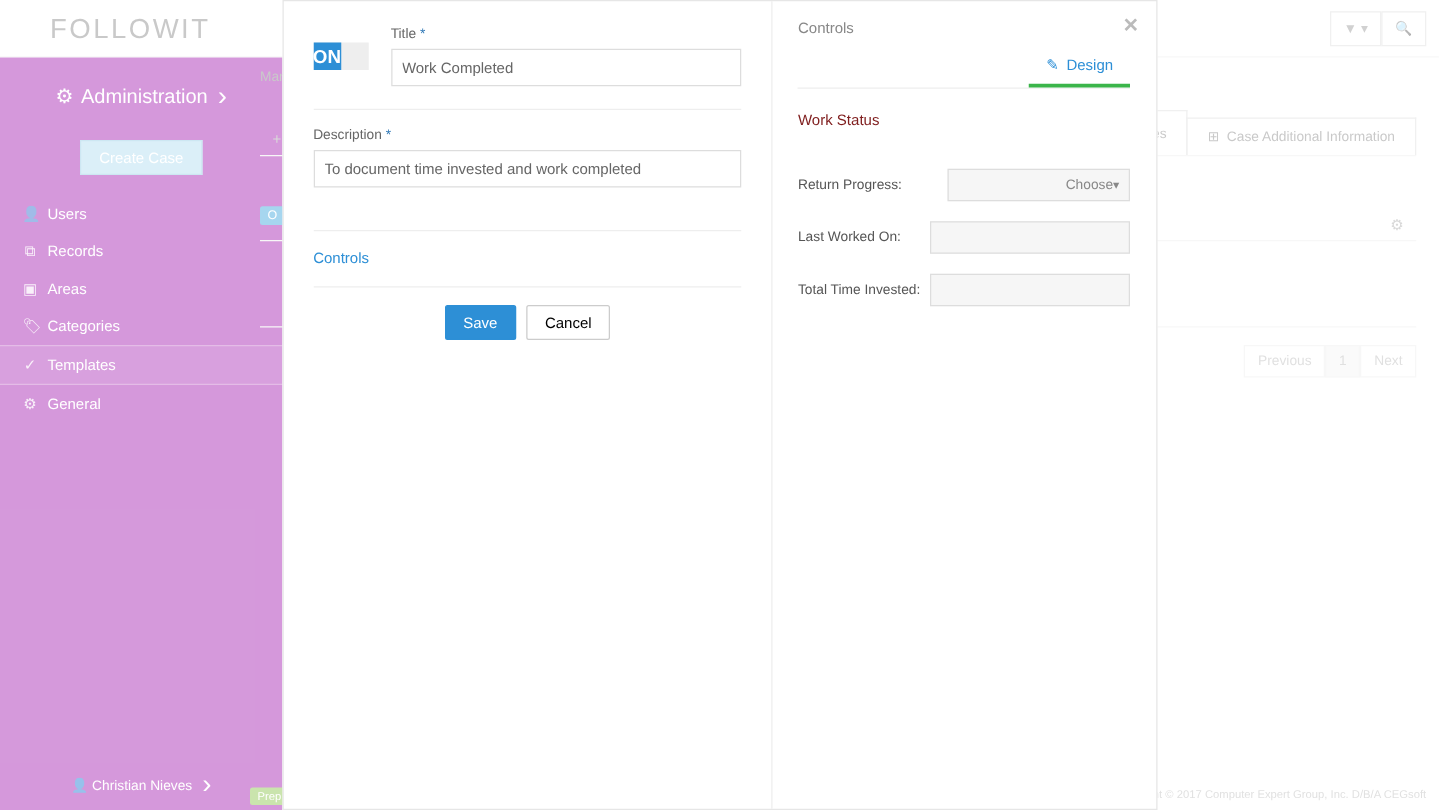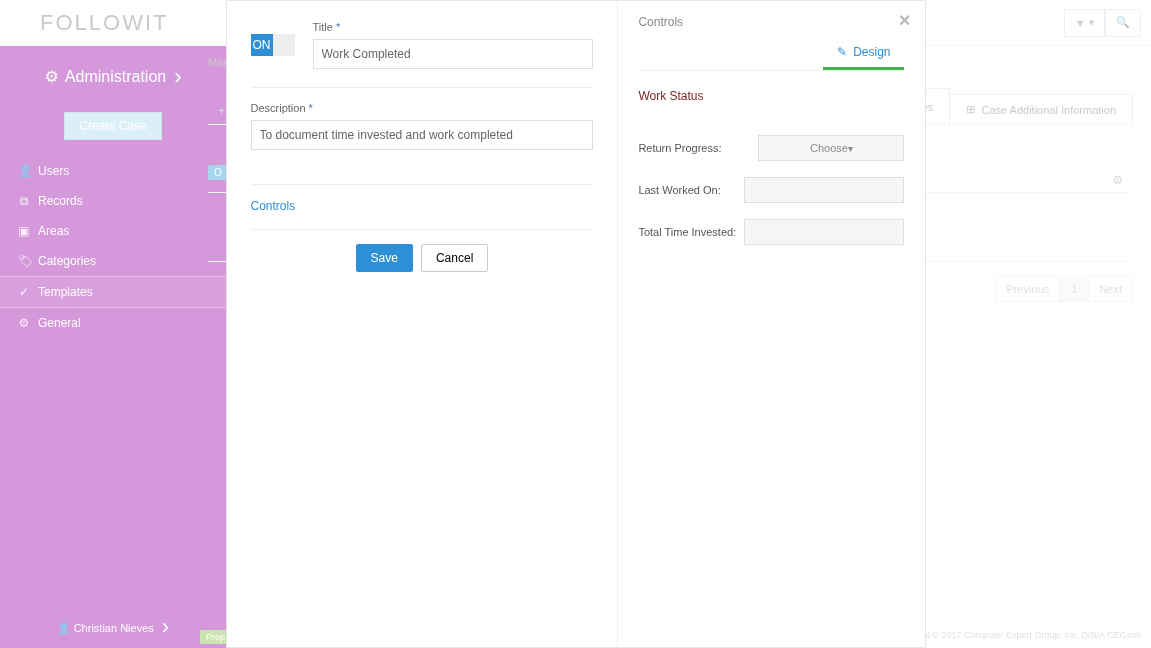--- a/index.html
+++ b/index.html
@@ -38,42 +38,42 @@
 .footer .badge{background:#8bc34a;color:#fff;padding:2px 6px;border-radius:2px;margin-right:8px}
 .footer .cr{margin-left:auto}
 
 .backdrop{position:absolute;inset:0;background:rgba(255,255,255,0.55)}
 
 .modal{position:absolute;top:0;left:50%;transform:translateX(-50%);width:700px;height:648px;background:#fff;display:flex;border:1px solid #e6e6e6}
 .m-left{width:56%;padding:20px 24px}
 .m-right{width:44%;border-left:1px solid #eee;padding:14px 20px;position:relative}
 .close-x{position:absolute;top:8px;right:14px;color:#bbb;font-size:20px;cursor:pointer;font-weight:bold}
 .row{display:flex;align-items:center;margin-bottom:18px}
-.toggle{width:44px;height:22px;background:#eee;display:flex;cursor:pointer;font-size:12px;font-weight:normal;margin-right:18px}
+.toggle{width:44px;height:22px;background:#eee;display:flex;cursor:pointer;font-size:15px;font-weight:bold;margin-right:18px}
 .toggle .on{background:#2d8fd6;color:#fff;display:flex;align-items:center;justify-content:center;width:50%}
 .toggle .off{width:50%}
 .fld-label{font-size:11px;color:#666;margin-bottom:6px;display:block}
 .req::after{content:" *";color:#337ab7}
 .title-wrap{flex:1}
 .inp{width:100%;border:1px solid #ddd;padding:7px 8px;font-size:12px;color:#666}
 .sect-divider{border-top:1px solid #eee;margin:10px 0 14px}
 .controls-link{color:#2d8fd6;font-size:12px;cursor:pointer;display:block;margin:10px 0 16px}
 .btn-row{display:flex;justify-content:center;gap:8px;border-top:1px solid #eee;padding-top:14px}
 .btn{padding:6px 14px;font-size:12px;border:1px solid #ccc;background:#fff;cursor:pointer;border-radius:2px}
 .btn.primary{background:#2d8fd6;color:#fff;border-color:#2d8fd6}
 .r-head{color:#888;font-size:12px;margin-bottom:8px}
 .r-tabs{display:flex;justify-content:flex-end;border-bottom:1px solid #eee;margin-bottom:18px}
 .r-tab{padding:8px 14px;font-size:12px;color:#2d8fd6;cursor:pointer;display:flex;align-items:flex-end;gap:6px}
 .r-tab.active{border-bottom:3px solid #3bb54a}
 .design-ico::before{content:"✎";font-size:12px}
 .ws-title{font-weight:normal;color:#7f1d1d;font-size:12px;margin-bottom:32px}
 .field-row{display:flex;align-items:center;margin-bottom:16px}
 .field-row label{width:120px;color:#555;font-size:11px}
 .sel,.tin{flex:1;border:1px solid #ddd;background:#f6f6f6;height:26px;padding:0 8px;font-size:11px;color:#888}
-.sel{display:flex;align-items:center;justify-content:center;cursor:pointer}
+.sel{display:flex;align-items:center;justify-content:flex-end;cursor:pointer}
 .caret::after{content:"▾";color:#888;font-size:10px}
 </style>
 </head>
 <body>
 
 <div class="header">
   <div class="logo">FOLLOWIT</div>
   <div class="page-title">Cas</div>
   <div class="header-right">
     <div class="hbtn"><span>▼</span>&nbsp;<span>▾</span></div>

